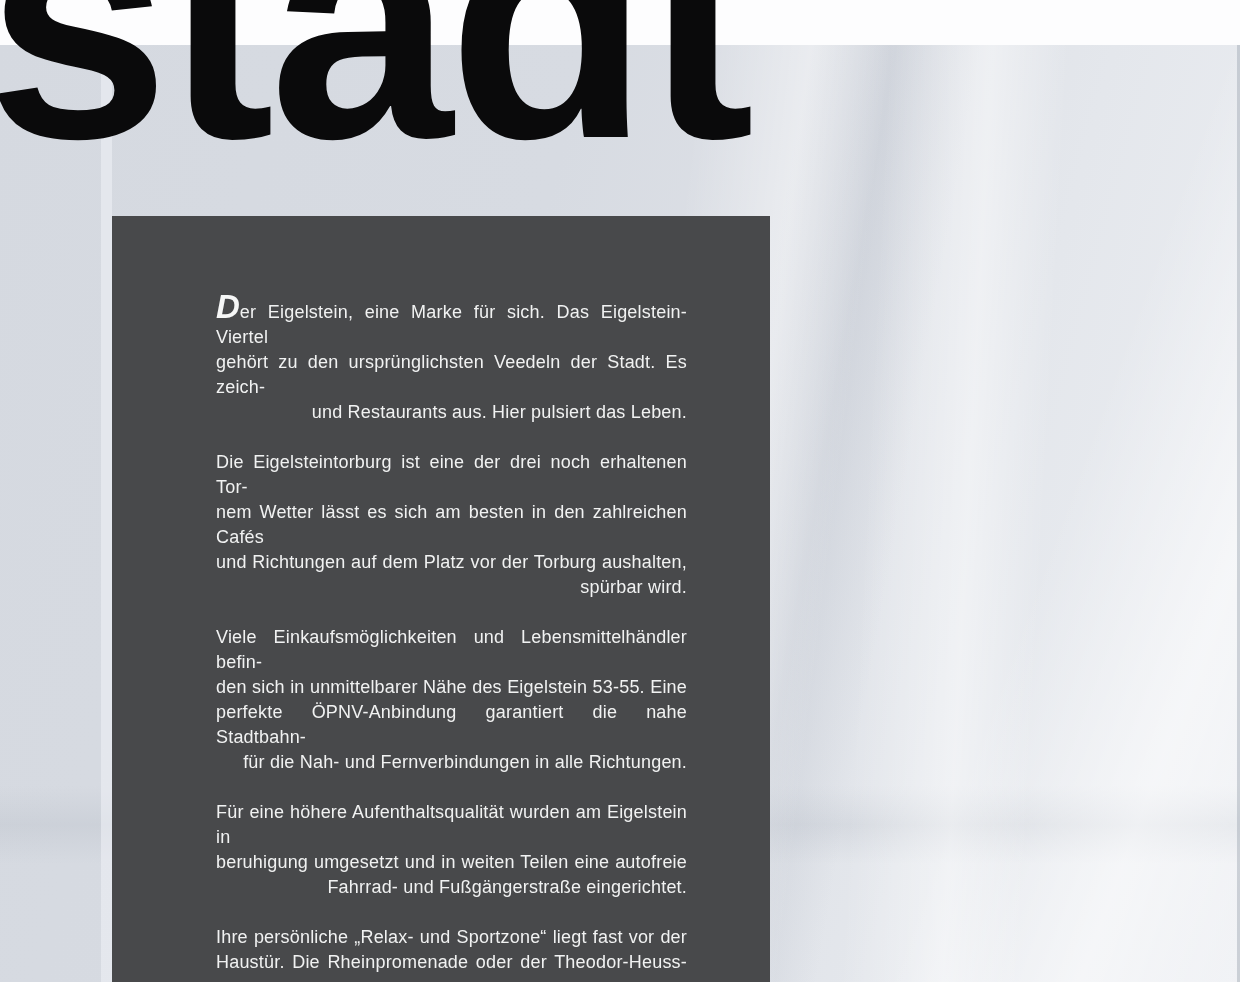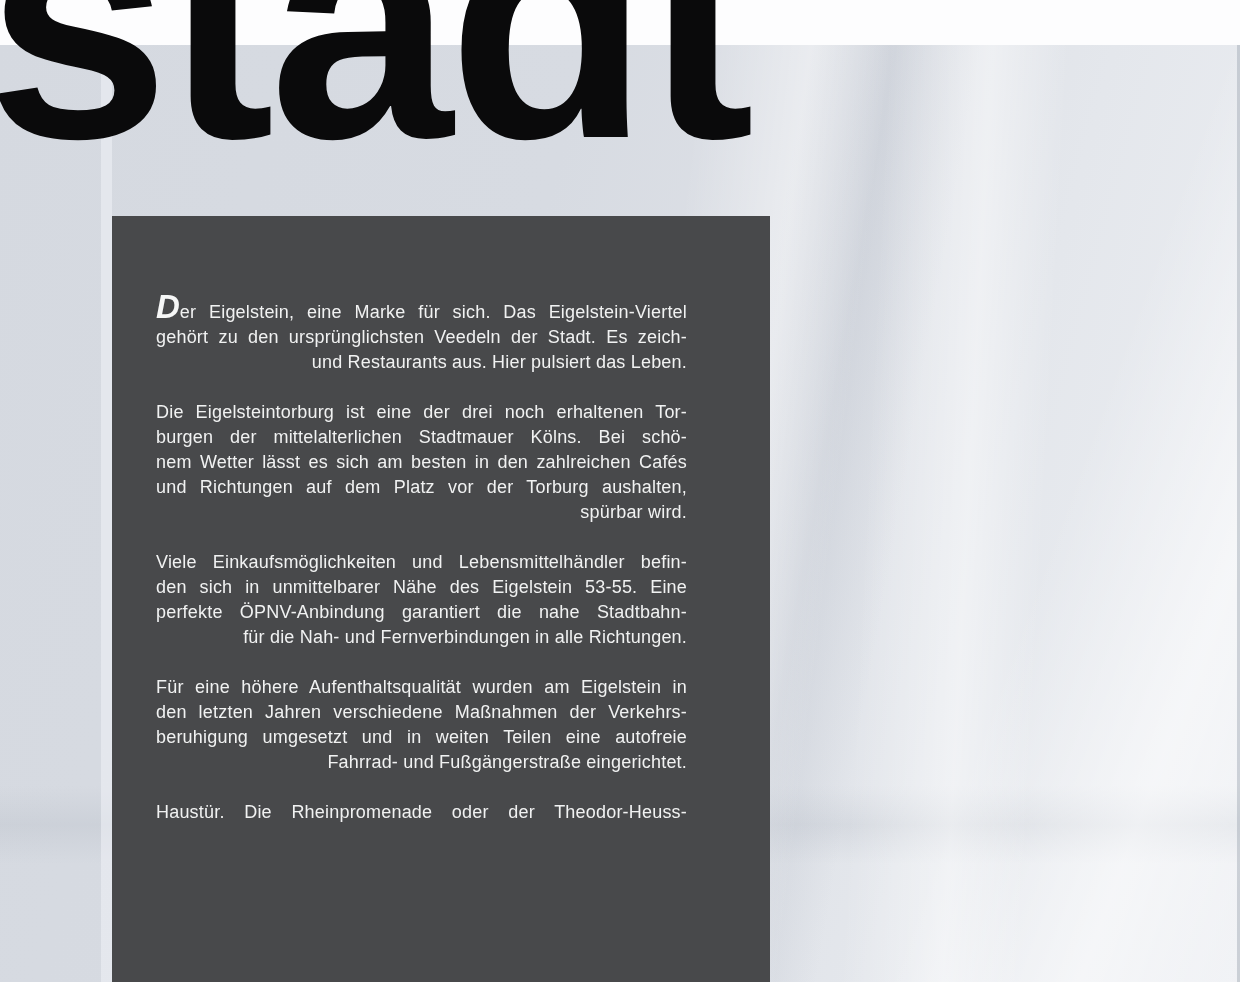--- a/index.html
+++ b/index.html
@@ -38,21 +38,21 @@
     background: rgba(158,166,178,0.45); z-index: 6;
   }
   .headline {
     position: absolute; left: -14px; top: -142px; z-index: 3;
     font-size: 330px; font-weight: 700; line-height: 1;
     letter-spacing: -5px; color: #0a0a0b; white-space: nowrap;
   }
   .panel {
     position: absolute; left: 112px; top: 216px; width: 658px; height: 766px;
     background: #48494b; z-index: 4;
-    padding: 84px 83px 0 44px;
+    padding: 84px 83px 0 104px;
     color: #f1f2f2;
     font-size: 18px; line-height: 25px;
     letter-spacing: 0.2px;
   }
   .para { margin-bottom: 25px; }
   .line { display: block; min-height: 25px; }
   .jline { text-align: justify; text-align-last: justify; }
   .lline { text-align: right; }
   .dropcap {
     font-size: 33px; font-weight: 700; font-style: italic;
@@ -73,41 +73,40 @@
   <section class="panel">
 
     <div class="para">
       <div class="line jline"><span class="dropcap">D</span><span>er Eigelstein, eine Marke für sich. Das Eigelstein-Viertel</span></div>
       <div class="line jline">gehört zu den ursprünglichsten Veedeln der Stadt. Es zeich-</div>
       <div class="line lline">und Restaurants aus. Hier pulsiert das Leben.</div>
     </div>
 
     <div class="para">
       <div class="line jline">Die Eigelsteintorburg ist eine der drei noch erhaltenen Tor-</div>
-      <div class="line jline">burgen der mittelalterlichen Stadtmauer Kölns. Bei schö-</div>
       <div class="line jline">nem Wetter lässt es sich am besten in den zahlreichen Cafés</div>
       <div class="line jline">und Richtungen auf dem Platz vor der Torburg aushalten,</div>
       <div class="line lline">spürbar wird.</div>
     </div>
 
     <div class="para">
       <div class="line jline">Viele Einkaufsmöglichkeiten und Lebensmittelhändler befin-</div>
       <div class="line jline">den sich in unmittelbarer Nähe des Eigelstein 53-55. Eine</div>
       <div class="line jline">perfekte ÖPNV-Anbindung garantiert die nahe Stadtbahn-</div>
       <div class="line lline">für die Nah- und Fernverbindungen in alle Richtungen.</div>
     </div>
 
     <div class="para">
       <div class="line jline">Für eine höhere Aufenthaltsqualität wurden am Eigelstein in</div>
-      <div class="line jline">den letzten Jahren verschiedene Maßnahmen der Verkehrs-</div>
       <div class="line jline">beruhigung umgesetzt und in weiten Teilen eine autofreie</div>
       <div class="line lline">Fahrrad- und Fußgängerstraße eingerichtet.</div>
     </div>
 
     <div class="para">
+      <div class="line jline">Ihre persönliche „Relax- und Sportzone“ liegt fast vor der</div>
       <div class="line jline">Haustür. Die Rheinpromenade oder der Theodor-Heuss-</div>
 
     </div>
 
   </section>
 
   <div class="right-edge"></div>
 </div>
 
 </body></html>

